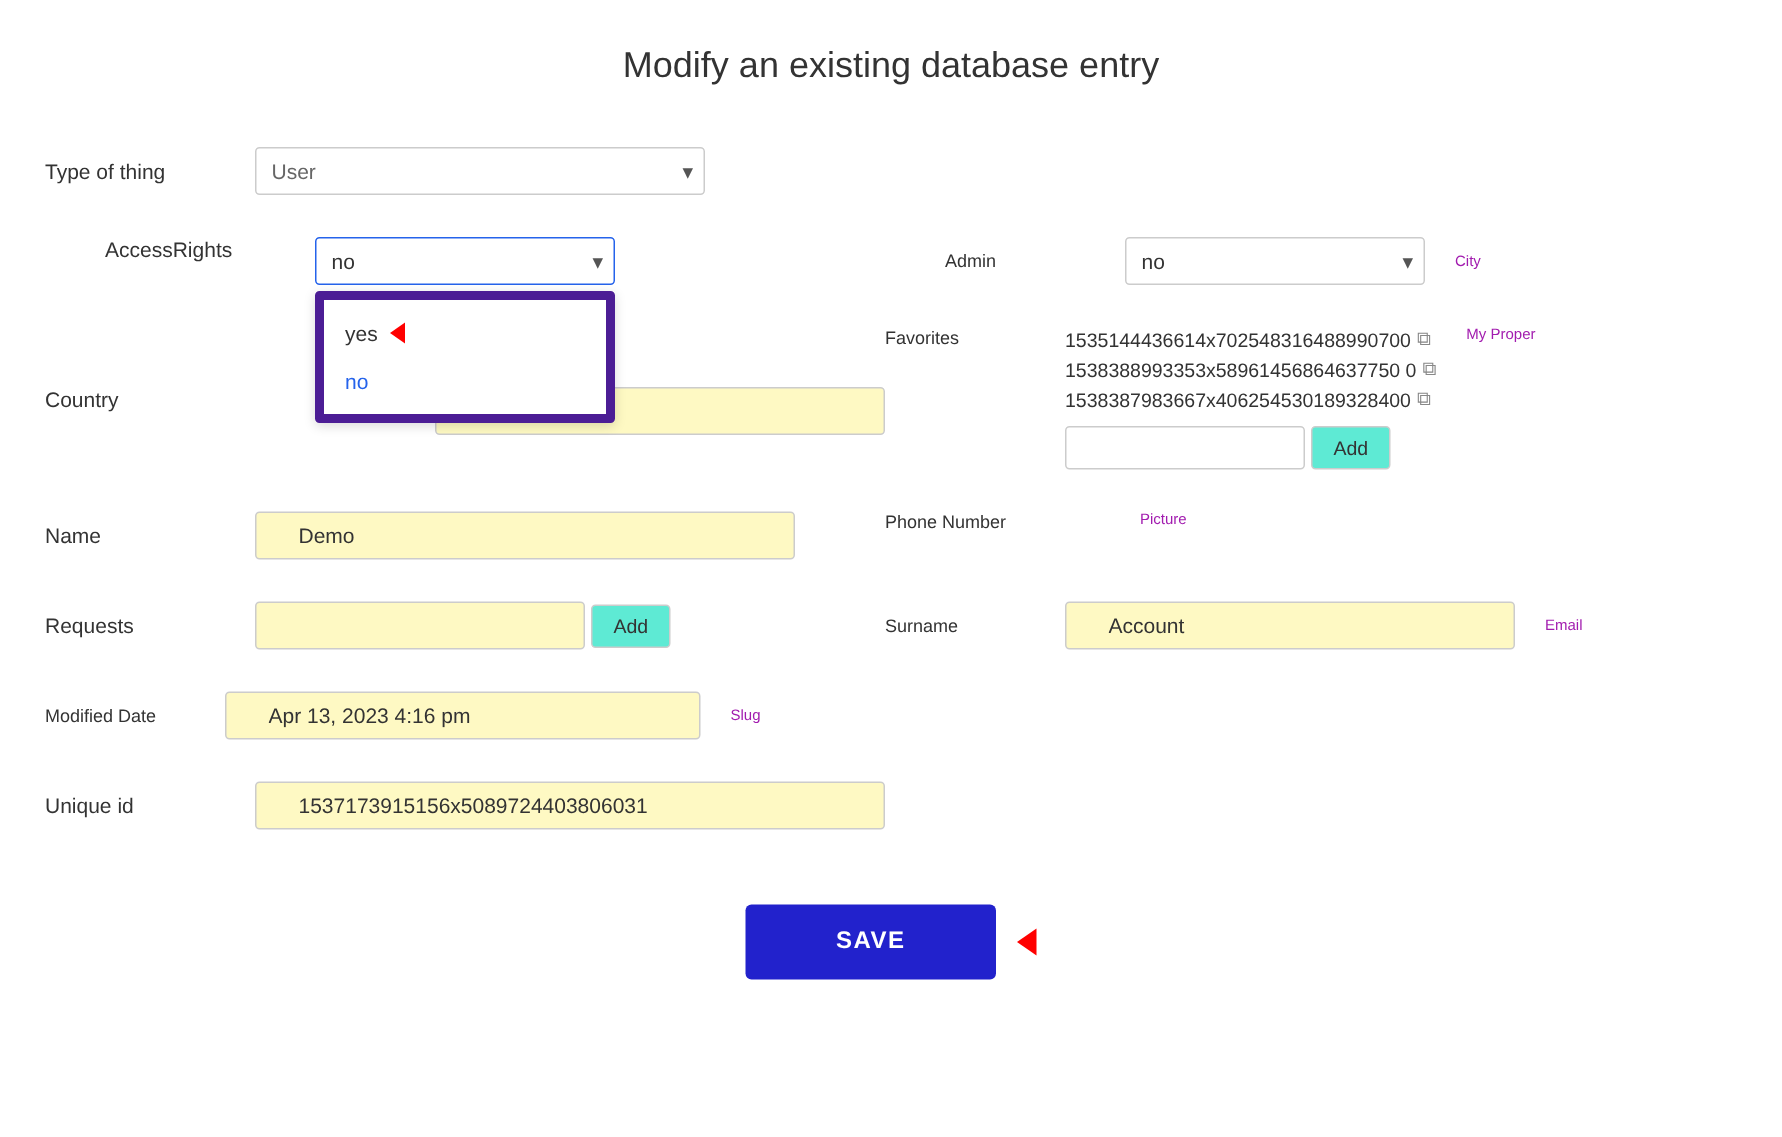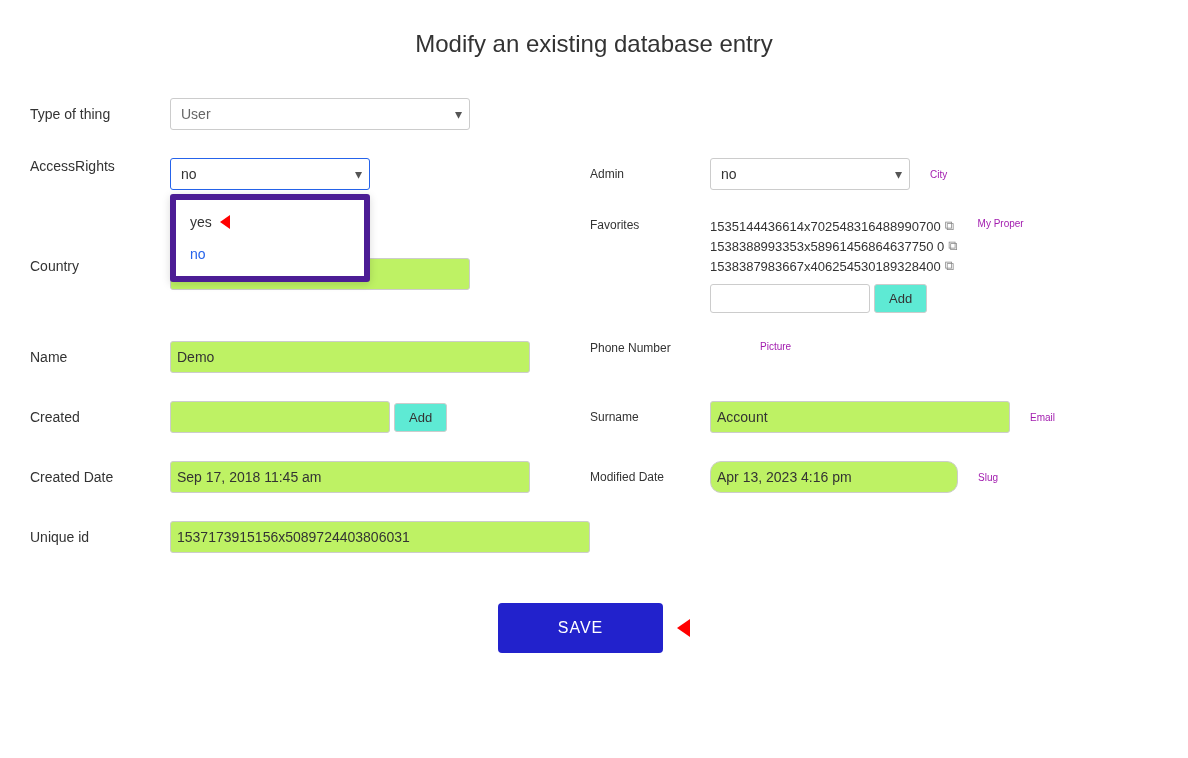--- a/index.html
+++ b/index.html
@@ -51,25 +51,25 @@
     .field-label-end {
       color: #a21caf;
       font-size: 10px;
       margin-left: 20px;
       flex-shrink: 0;
     }
 
     .field-input {
       border: 1px solid #ccc;
       border-radius: 3px;
-      padding: 7px 6px;
-      font-size: 14px;
-      color: #333;
-      outline: none;
-      background: #bef264;
+      padding: 7px 28px;
+      font-size: 14px;
+      color: #333;
+      outline: none;
+      background: #fef9c3;
     }
 
     .input-medium { width: 300px; }
     .input-large { width: 360px; }
     .input-xlarge { width: 450px; }
 
     .select-wrapper {
       position: relative;
       display: inline-block;
     }
@@ -227,21 +227,21 @@
       padding-bottom: 40px;
     }
 
     .save-button {
       background: #2222cc;
       color: #fff;
       border: none;
       border-radius: 4px;
       padding: 16px 60px;
       font-size: 16px;
-      font-weight: normal;
+      font-weight: bold;
       letter-spacing: 1px;
       cursor: pointer;
     }
 
     .save-arrow {
       display: inline-block;
       width: 0;
       height: 0;
       border-top: 9px solid transparent;
       border-bottom: 9px solid transparent;
@@ -269,21 +269,21 @@
         <select class="type-select">
           <option>User</option>
         </select>
         <span class="select-arrow">▾</span>
       </div>
     </div>
     <div class="row-right"></div>
   </div>
 
   <div class="form-row" style="align-items:flex-start;">
-    <div class="row-left" style="align-items:flex-start;">
+    <div class="row-left" style="align-items:flex-start;margin-left:40px;">
       <div class="field-label">AccessRights</div>
       <div class="relative">
         <div class="select-wrapper">
           <select class="select-field">
             <option>no</option>
             <option>yes</option>
           </select>
           <span class="select-arrow">▾</span>
         </div>
         
@@ -305,21 +305,21 @@
           <option>no</option>
           <option>yes</option>
         </select>
         <span class="select-arrow">▾</span>
       </div>
       <div class="field-label-end">City</div>
     </div>
   </div>
 
   <div class="form-row" style="align-items:flex-start;">
-    <div class="row-left" style="align-items:flex-start; padding-top: 40px;">
+    <div class="row-left" style="align-items:flex-start; padding-top: 40px; justify-content: space-between;">
       <div class="field-label">Country</div>
       <input class="field-input input-medium" type="text" value="" style="">
     </div>
     <div class="row-right" style="align-items:flex-start;">
       <div class="field-label-right">Favorites</div>
       <div class="favorites-container">
         <div class="favorite-item">
           <span>1535144436614x702548316488990700</span>
           <span class="copy-icon">⧉</span>
         </div>
@@ -346,41 +346,37 @@
       <input class="field-input input-large" type="text" value="Demo" style="">
     </div>
     <div class="row-right" style="gap:30px;">
       <div class="field-label-right">Phone Number</div>
       <div class="field-label-end">Picture</div>
     </div>
   </div>
 
   <div class="form-row">
     <div class="row-left">
-      <div class="field-label">Created</div>
+      <div class="field-label">Requests</div>
       <div class="requests-input-area">
         <input class="field-input" style="width: 220px;" type="text" value="">
         <button class="add-button">Add</button>
       </div>
     </div>
     <div class="row-right" style="align-items:center;">
       <div class="field-label-right">Surname</div>
       <input class="field-input" style="width: 300px;" type="text" value="Account">
       <div class="field-label-end">Email</div>
     </div>
   </div>
 
   <div class="form-row">
-    <div class="row-left">
-      <div class="field-label">Created Date</div>
-      <input class="field-input input-large" type="text" value="Sep 17, 2018 11:45 am" style="">
-    </div>
     <div class="row-right" style="align-items:center;">
       <div class="field-label-right">Modified Date</div>
-      <input class="field-input" style="width: 248px; border-radius: 11px;" type="text" value="Apr 13, 2023 4:16 pm">
+      <input class="field-input" style="width: 317px;" type="text" value="Apr 13, 2023 4:16 pm">
       <div class="field-label-end">Slug</div>
     </div>
   </div>
 
   <div class="form-row">
     <div class="row-left">
       <div class="field-label">Unique id</div>
       <input class="field-input input-xlarge" type="text" value="1537173915156x5089724403806031" style="">
     </div>
     <div class="row-right"></div>

